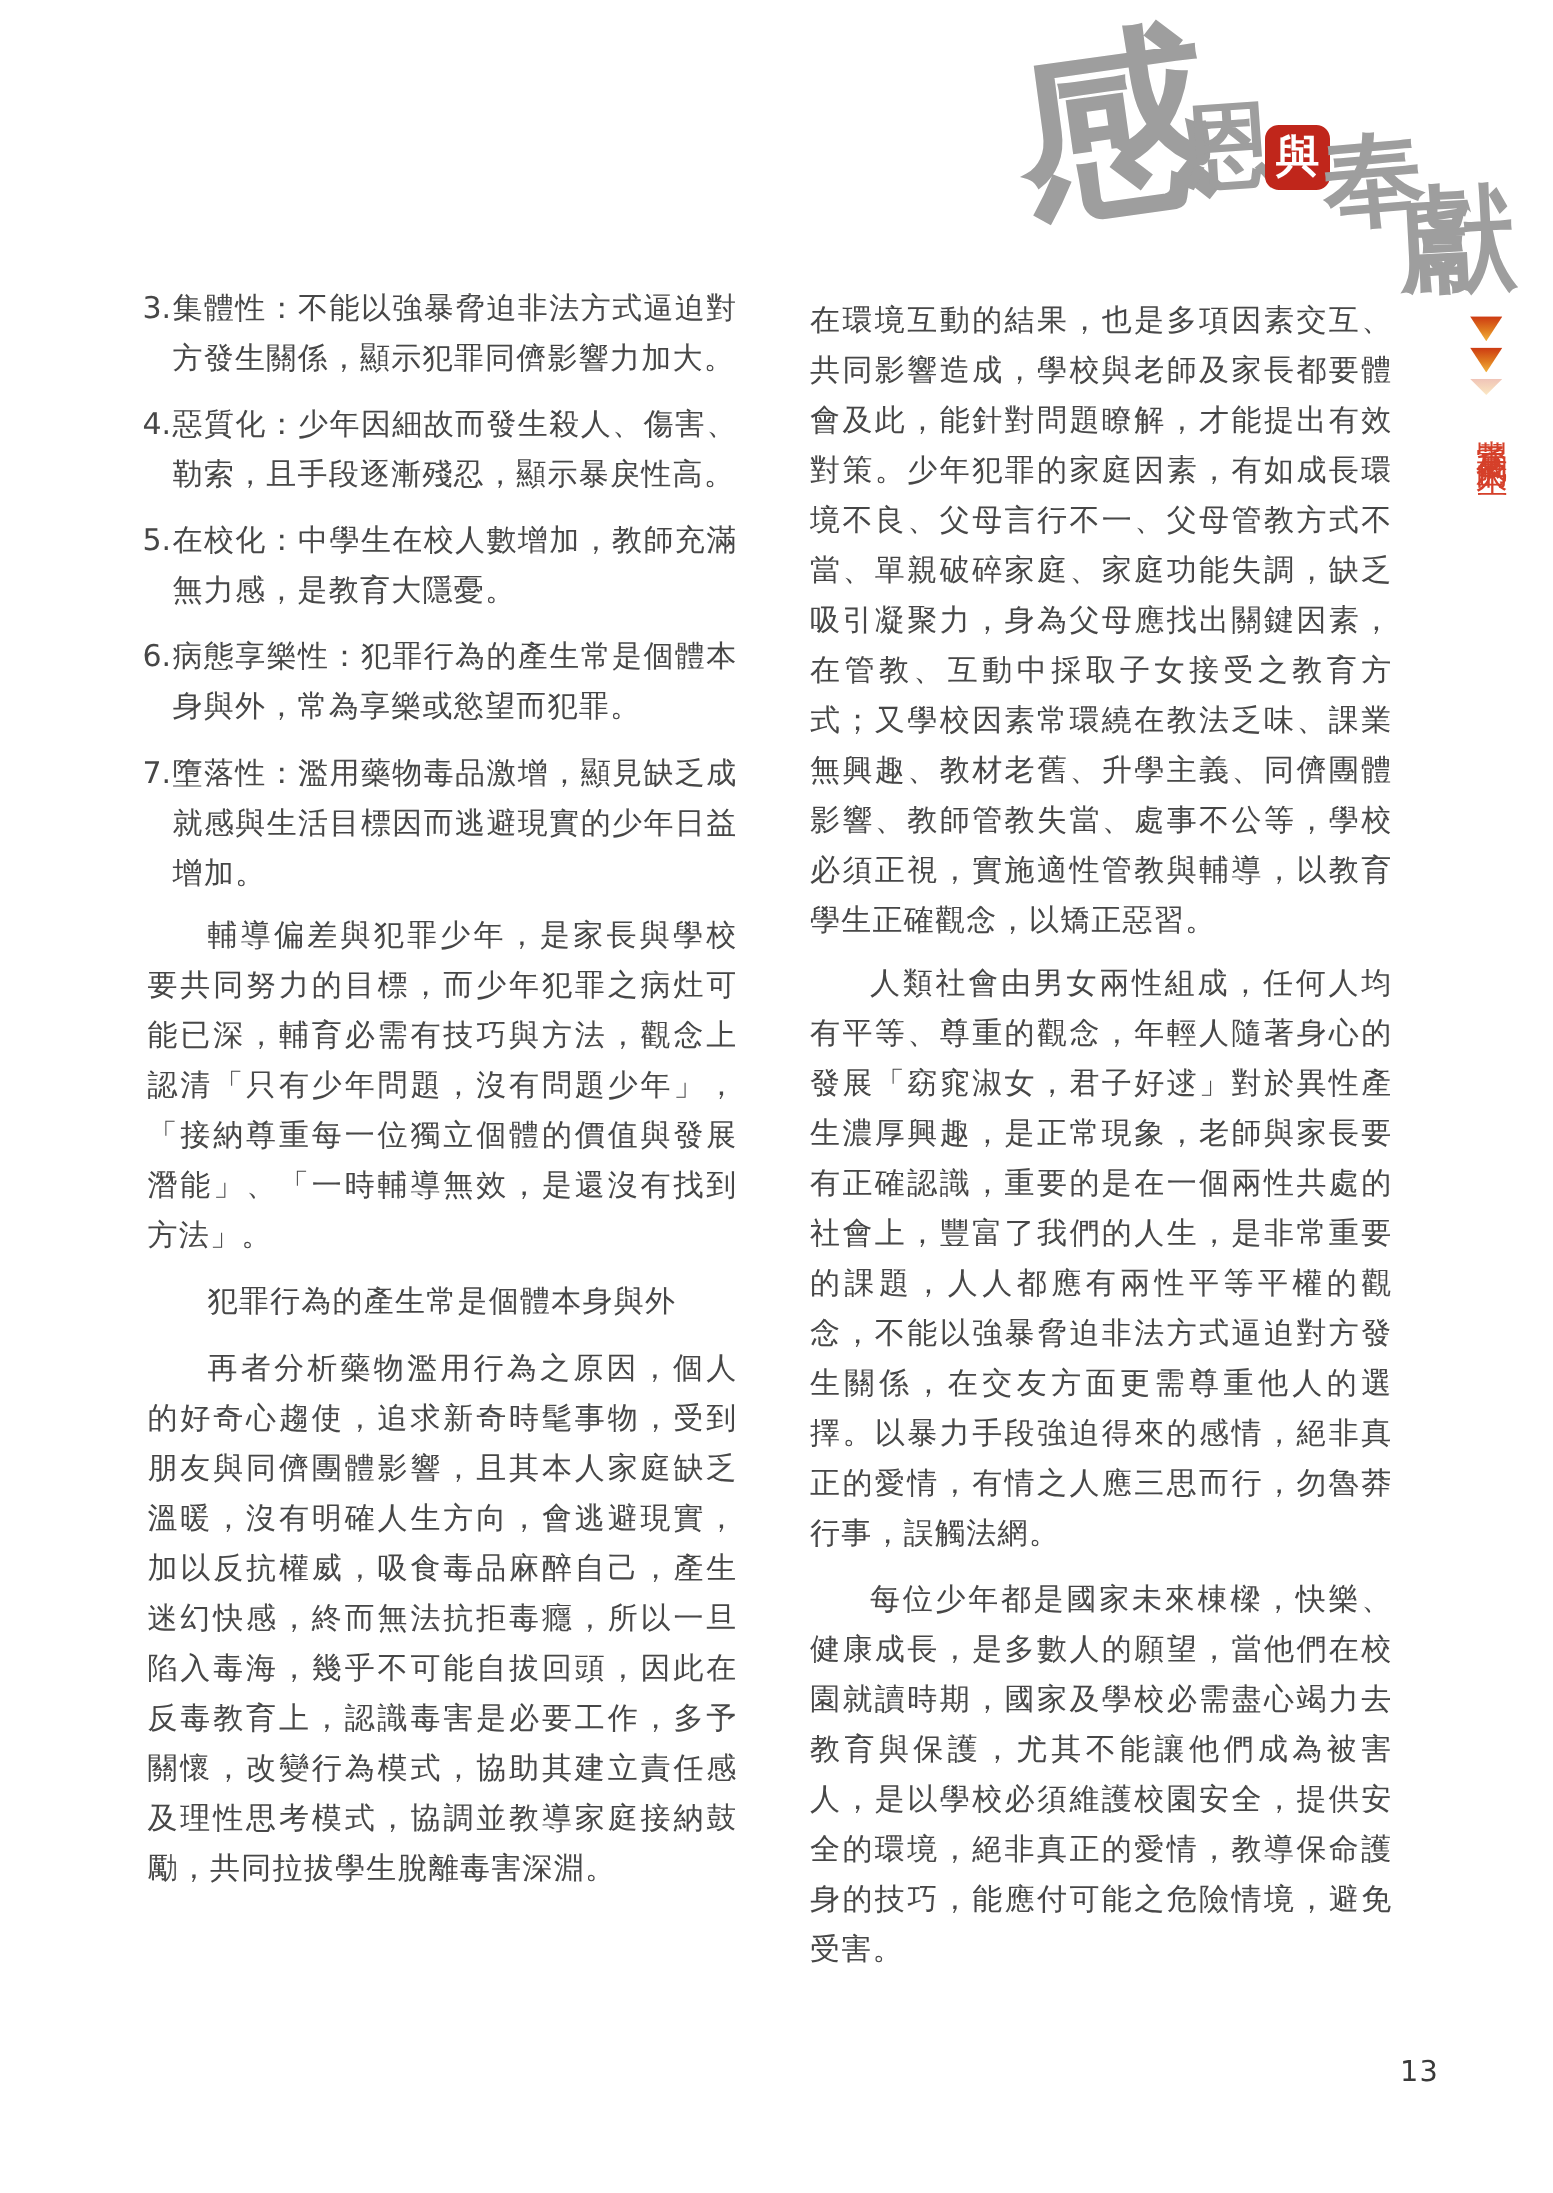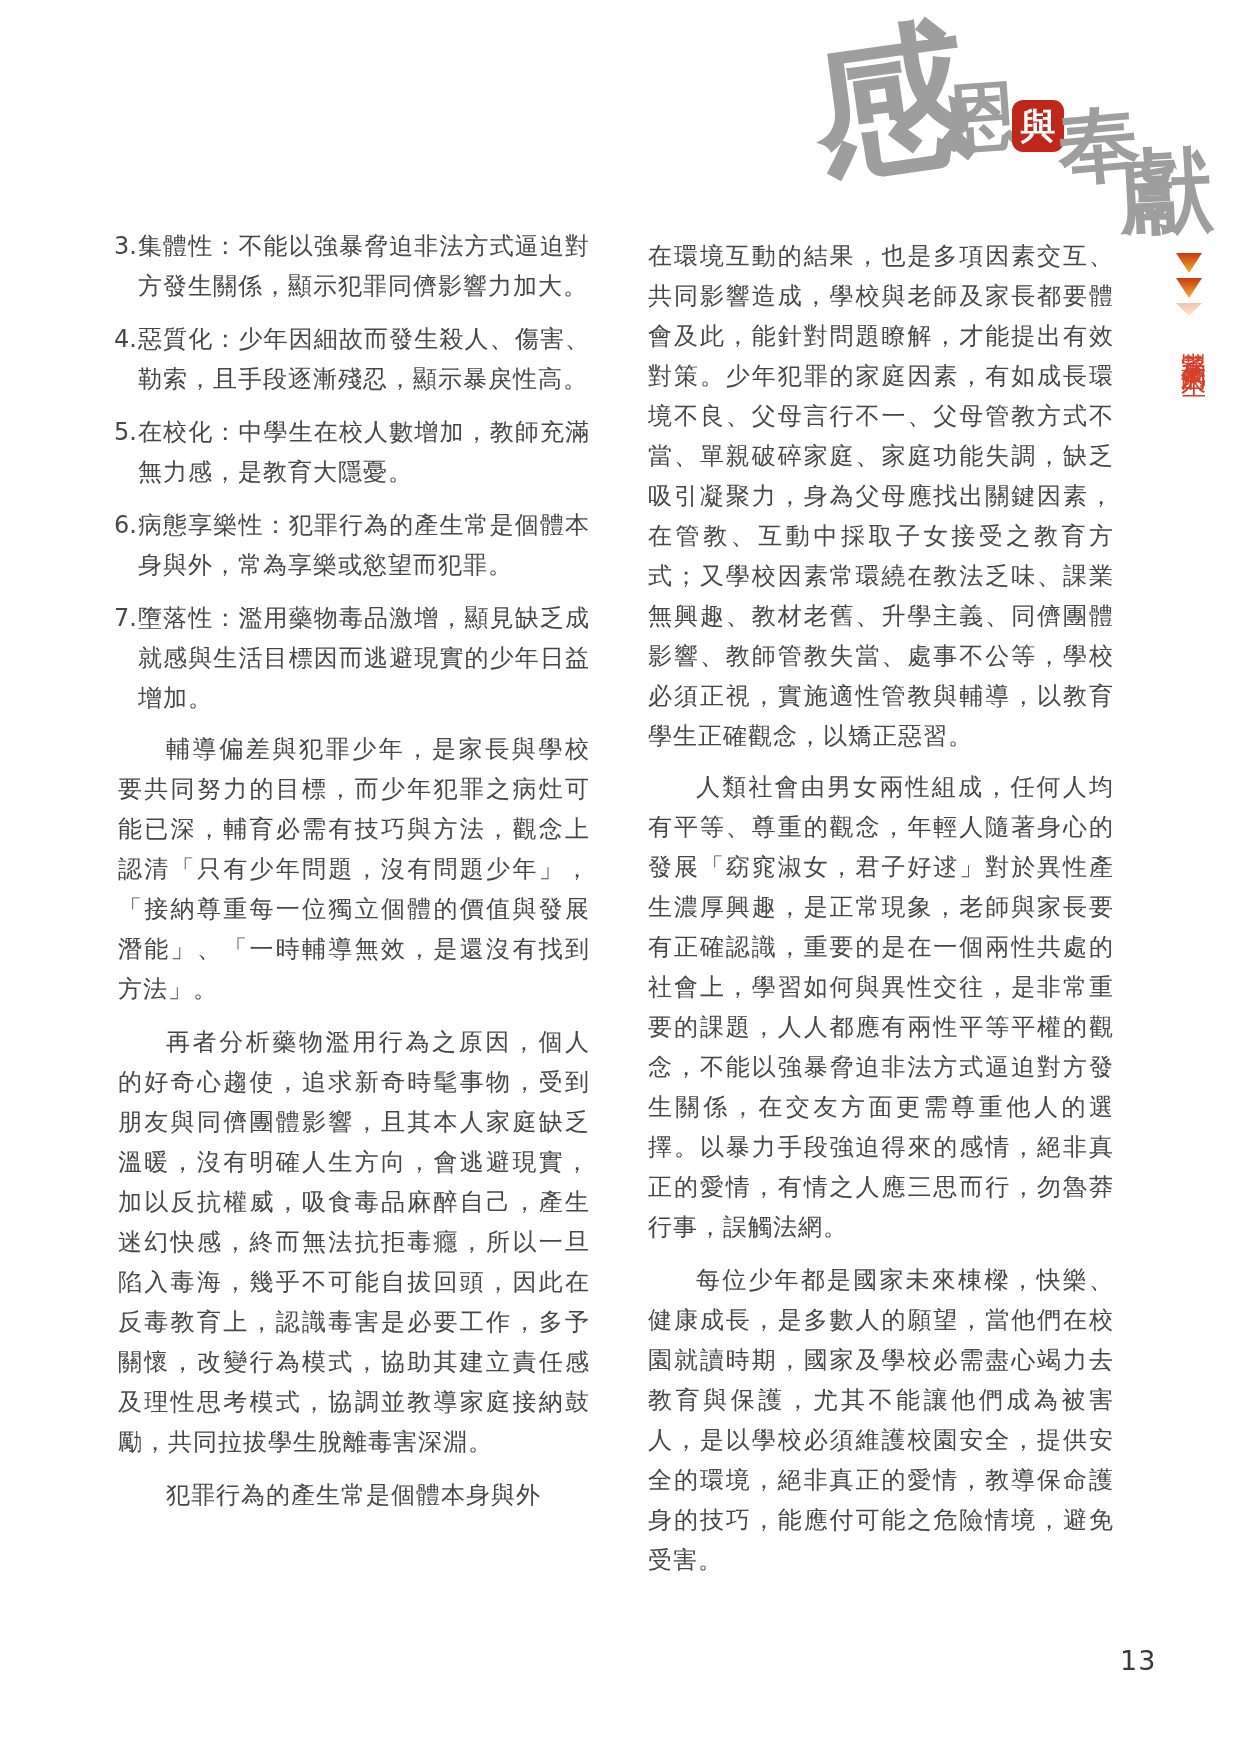--- a/index.html
+++ b/index.html
@@ -66,21 +66,21 @@
   .list-item { position: relative; padding-left: 20px; margin-bottom: 13px; }
   .list-item .num { position: absolute; left: -4px; top: 0; letter-spacing: 0; }
 
   .para { margin: 13px 0 0 0; }
   .para.indent { text-indent: 2em; font-family: Liberation Mono, monospace; }
   .para.first { margin-top: 4px; }
 
   
   .pagenum {
     position: absolute; left: 1120px; top: 1645px;
-    font-size: 27px; color: #3a3a3a; letter-spacing: 1px;
+    font-size: 23px; color: #3a3a3a; letter-spacing: 1px;
   }
 </style>
 </head>
 <body>
 
 <div class="page">
 
   <div>
     <span class="logo-char logo-gan">感</span>
     <span class="logo-char logo-en">恩</span>
@@ -113,25 +113,25 @@
     </div>
     <div class="list-item">
       <span class="num">6.</span>
       <span>病態享樂性：犯罪行為的產生常是個體本身與外，常為享樂或慾望而犯罪。</span>
     </div>
     <div class="list-item">
       <span class="num">7.</span>
       <span>墮落性：濫用藥物毒品激增，顯見缺乏成就感與生活目標因而逃避現實的少年日益增加。</span>
     </div>
     <div class="para indent">輔導偏差與犯罪少年，是家長與學校要共同努力的目標，而少年犯罪之病灶可能已深，輔育必需有技巧與方法，觀念上認清「只有少年問題，沒有問題少年」，「接納尊重每一位獨立個體的價值與發展潛能」、「一時輔導無效，是還沒有找到方法」。</div>
+    <div class="para indent">犯罪行為的產生常是個體本身與外</div>
     <div class="para indent">再者分析藥物濫用行為之原因，個人的好奇心趨使，追求新奇時髦事物，受到朋友與同儕團體影響，且其本人家庭缺乏溫暖，沒有明確人生方向，會逃避現實，加以反抗權威，吸食毒品麻醉自己，產生迷幻快感，終而無法抗拒毒癮，所以一旦陷入毒海，幾乎不可能自拔回頭，因此在反毒教育上，認識毒害是必要工作，多予關懷，改變行為模式，協助其建立責任感及理性思考模式，協調並教導家庭接納鼓勵，共同拉拔學生脫離毒害深淵。</div>
-    <div class="para indent">犯罪行為的產生常是個體本身與外</div>
   </div>
 
   <div class="col col-right">
     <div class="para first">在環境互動的結果，也是多項因素交互、共同影響造成，學校與老師及家長都要體會及此，能針對問題瞭解，才能提出有效對策。少年犯罪的家庭因素，有如成長環境不良、父母言行不一、父母管教方式不當、單親破碎家庭、家庭功能失調，缺乏吸引凝聚力，身為父母應找出關鍵因素，在管教、互動中採取子女接受之教育方式；又學校因素常環繞在教法乏味、課業無興趣、教材老舊、升學主義、同儕團體影響、教師管教失當、處事不公等，學校必須正視，實施適性管教與輔導，以教育學生正確觀念，以矯正惡習。</div>
-    <div class="para indent">人類社會由男女兩性組成，任何人均有平等、尊重的觀念，年輕人隨著身心的發展「窈窕淑女，君子好逑」對於異性產生濃厚興趣，是正常現象，老師與家長要有正確認識，重要的是在一個兩性共處的社會上，學習如何與異性交往，是非常重要的課題，人人都應有兩性平等平權的觀念，不能以強暴脅迫非法方式逼迫對方發生關係，在交友方面更需尊重他人的選擇。以暴力手段強迫得來的感情，絕非真正的愛情，有情之人應三思而行，勿魯莽行事，誤觸法網。</div>
+    <div class="para indent">人類社會由男女兩性組成，任何人均有平等、尊重的觀念，年輕人隨著身心的發展「窈窕淑女，君子好逑」對於異性產生濃厚興趣，是正常現象，老師與家長要有正確認識，重要的是在一個兩性共處的社會上，豐富了我們的人生，是非常重要的課題，人人都應有兩性平等平權的觀念，不能以強暴脅迫非法方式逼迫對方發生關係，在交友方面更需尊重他人的選擇。以暴力手段強迫得來的感情，絕非真正的愛情，有情之人應三思而行，勿魯莽行事，誤觸法網。</div>
     <div class="para indent">每位少年都是國家未來棟樑，快樂、健康成長，是多數人的願望，當他們在校園就讀時期，國家及學校必需盡心竭力去教育與保護，尤其不能讓他們成為被害人，是以學校必須維護校園安全，提供安全的環境，絕非真正的愛情，教導保命護身的技巧，能應付可能之危險情境，避免受害。</div>
   </div>
 
   <div class="pagenum">13</div>
 
 </div>
 
 </body></html>

